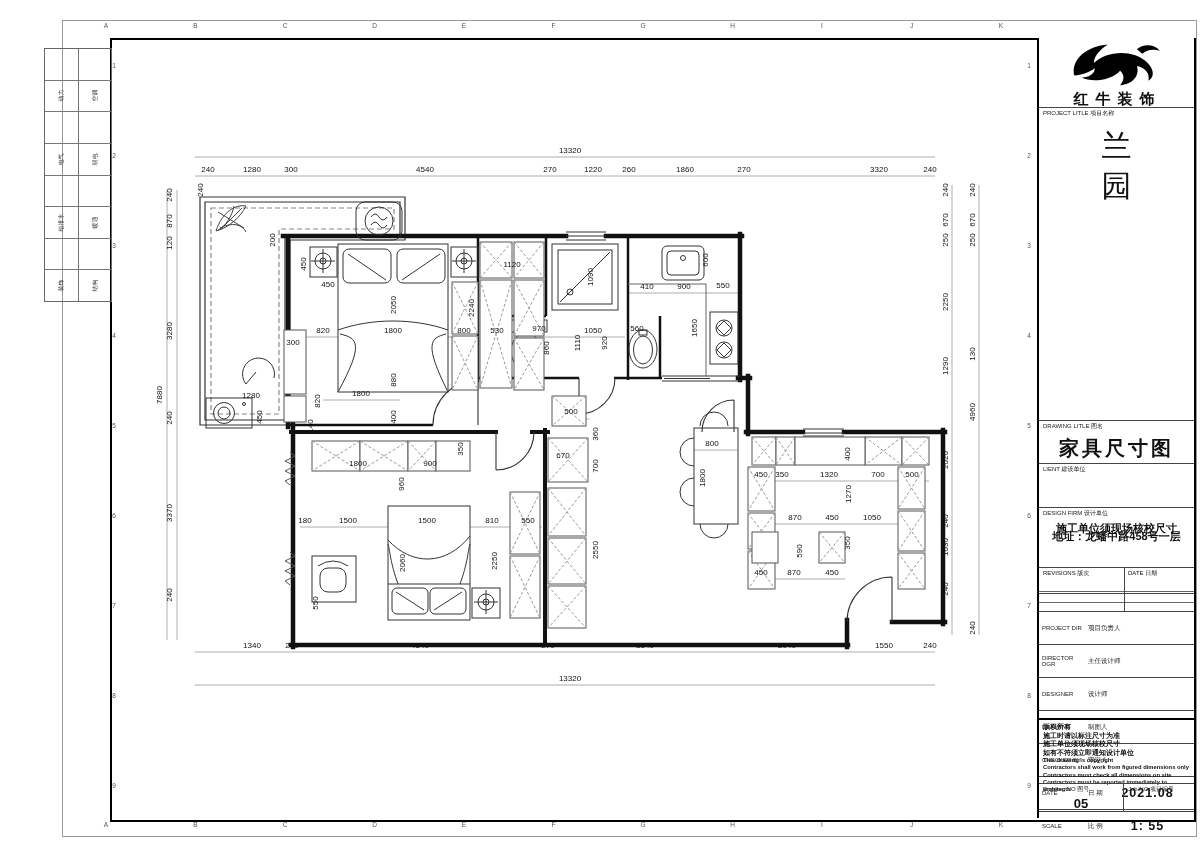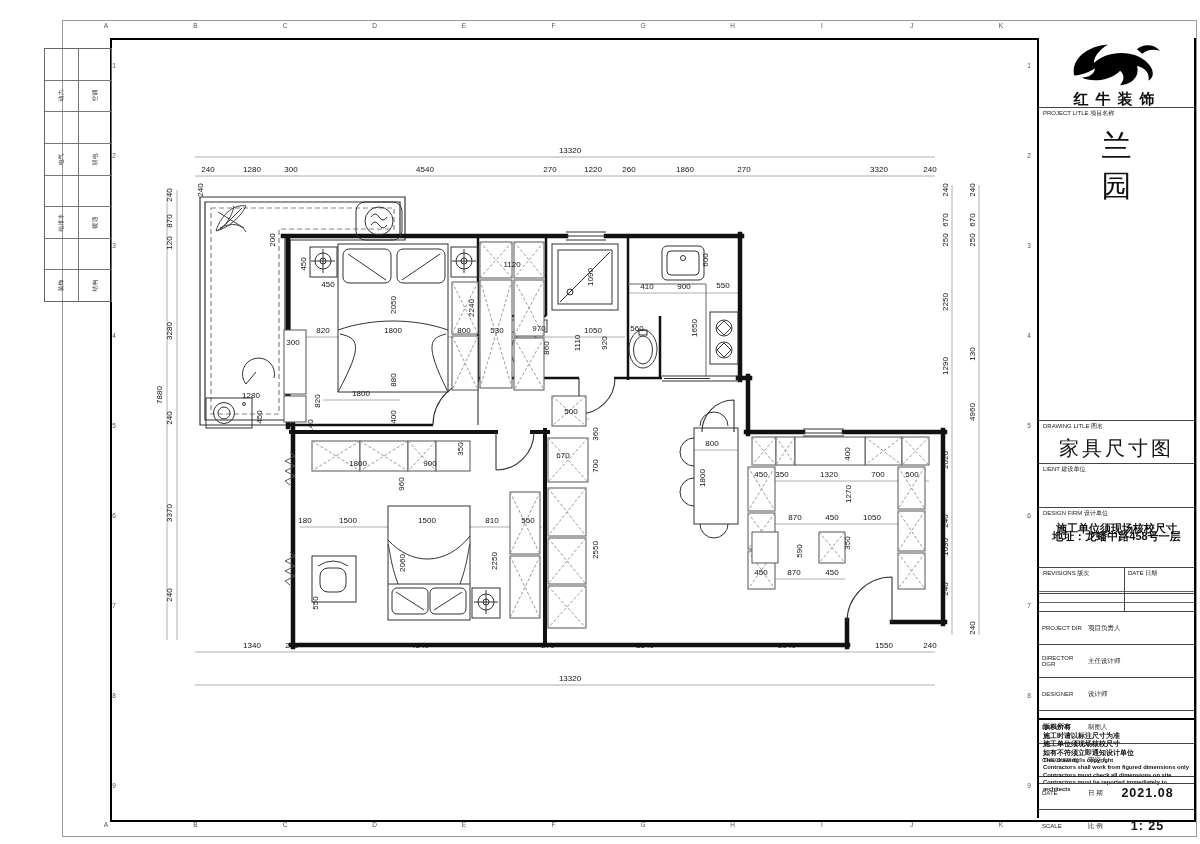--- a/index.html
+++ b/index.html
@@ -17,21 +17,21 @@
   .stamp-cell:last-child{border-right:none}
   .stamp-cell span{font-size:6px;color:#333;transform:rotate(-90deg);white-space:nowrap}
   
   .titleblock{position:absolute;left:1037px;top:38px;width:155px;height:780px;border-left:2.5px solid #000;background:#fff}
   .tb-sec{position:absolute;left:0;width:100%;box-sizing:border-box}
   .tb-line{position:absolute;left:0;width:100%;border-top:1px solid #444}
   .tb-thick{position:absolute;left:0;width:100%;border-top:2.5px solid #000}
   .tb-label{font-size:6px;color:#222;padding:2px 0 0 4px}
   .brand{font-size:15px;font-weight:bold;letter-spacing:7px;text-align:center;padding-left:2px}
   .projname{font-size:30px;text-align:center;line-height:40px;letter-spacing:0}
-  .drawtitle{font-size:20px;font-weight:normal;text-align:center;letter-spacing:3px;margin-top:3px}
+  .drawtitle{font-size:20px;font-weight:bold;text-align:center;letter-spacing:3px;margin-top:3px}
   .firmline{font-size:11px;font-weight:bold;text-align:center;margin-top:3px}
   .rev-head{display:flex;height:13px}
   .rev-head div{font-size:6px;padding:2px 0 0 4px;box-sizing:border-box}
   .rev-col{border-left:1px solid #444;position:absolute;top:0;height:100%;left:85px}
   .tb-row{display:flex;align-items:center;border-top:1px solid #444;box-sizing:border-box;padding:16px 3px;position:relative}
   .tb-row .en{font-size:6px;color:#222;width:46px}
   .tb-row .cn{font-size:6.5px;color:#222}
   .tb-row .val{position:absolute;right:8px;left:70px;text-align:center;font-size:12.5px;font-weight:bold;letter-spacing:1px}
   .notes{padding:3px 4px}
   .notes .cn{font-size:7px;font-weight:bold;line-height:8.5px}
@@ -483,35 +483,46 @@
           <div class="val"></div>
         </div>
         <div class="tb-row" style="height: 17px;">
           <div class="en">DATE</div>
           <div class="cn">日 期</div>
           <div class="val">2021.08</div>
         </div>
         <div class="tb-row" style="height: 16px;">
           <div class="en">SCALE</div>
           <div class="cn">比 例</div>
-          <div class="val">1: 25</div>
+          <div class="val">1: 55</div>
         </div>
       </div>
     <div class="tb-thick" style="top:680px"></div>
     <div id="tb-notes" class="tb-sec notes" style="top:682px">
         <div class="cn">版权所有</div>
         <div class="cn">施工时请以标注尺寸为准</div>
         <div class="cn">施工单位须现场核校尺寸</div>
         <div class="cn">如有不符须立即通知设计单位</div>
         <div class="en">This drawing is copyright</div>
         <div class="en">Contractors shall work from figured dimensions only</div>
         <div class="en">Contractors must check all dimensions on site</div>
         <div class="en">Contractors must be reported immediately to architects</div>
       </div>
     <div class="tb-line" style="top:745px"></div>
+    <div class="tb-sec" style="top:745px;height:29px;border-bottom:1px solid #444">
+      <div class="footer-cells">
+        <div class="fc">
+          <div class="tb-label">Drawing NO  图号</div>
+          <div class="big">05</div>
+        </div>
+        <div class="fc2">
+          <div class="tb-label">Job NO  项目编号</div>
+        </div>
+      </div>
+    </div>
   </div>
 <div class="grid-letter" style="left: 106px; top: 22px;">A</div>
     <div class="grid-letter" style="left: 106px; top: 821px;">A</div>
     <div class="grid-letter" style="left: 195.5px; top: 22px;">B</div>
     <div class="grid-letter" style="left: 195.5px; top: 821px;">B</div>
     <div class="grid-letter" style="left: 285px; top: 22px;">C</div>
     <div class="grid-letter" style="left: 285px; top: 821px;">C</div>
     <div class="grid-letter" style="left: 374.5px; top: 22px;">D</div>
     <div class="grid-letter" style="left: 374.5px; top: 821px;">D</div>
     <div class="grid-letter" style="left: 464px; top: 22px;">E</div>

